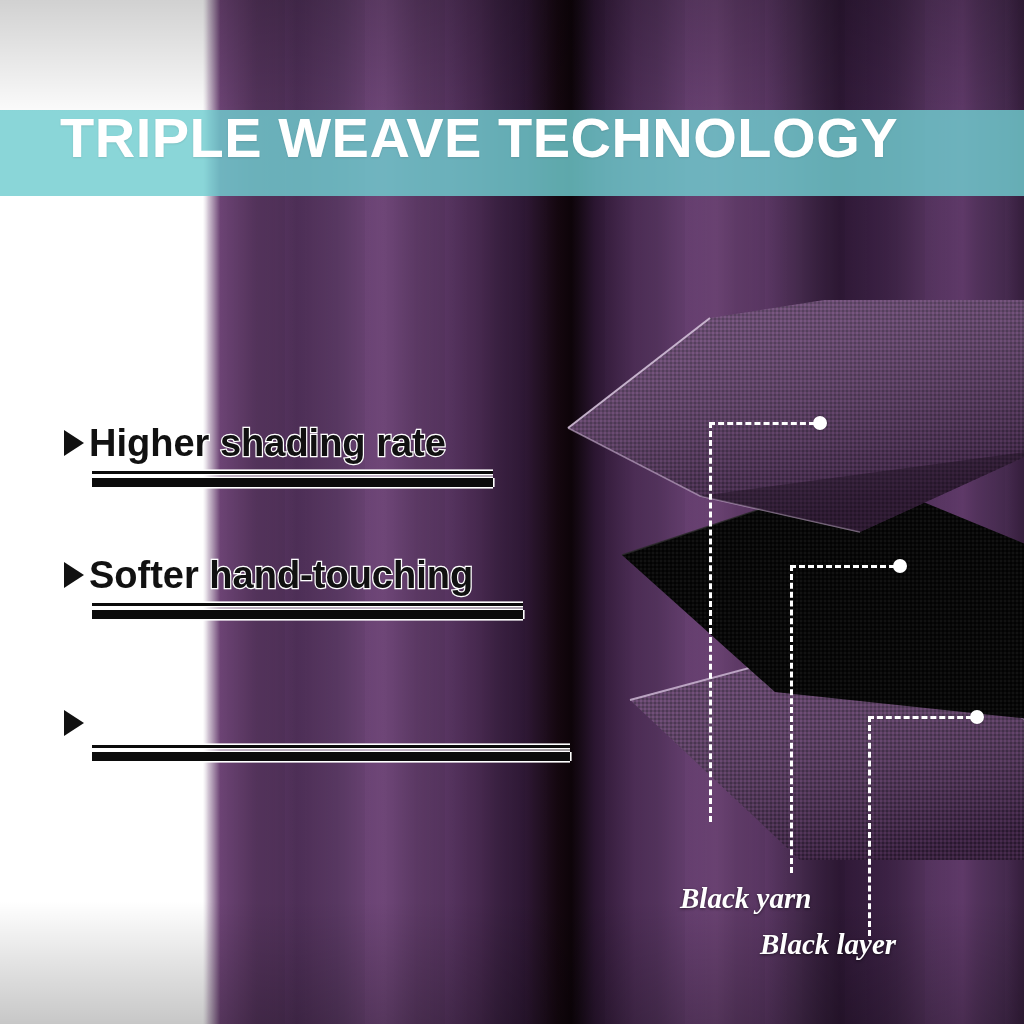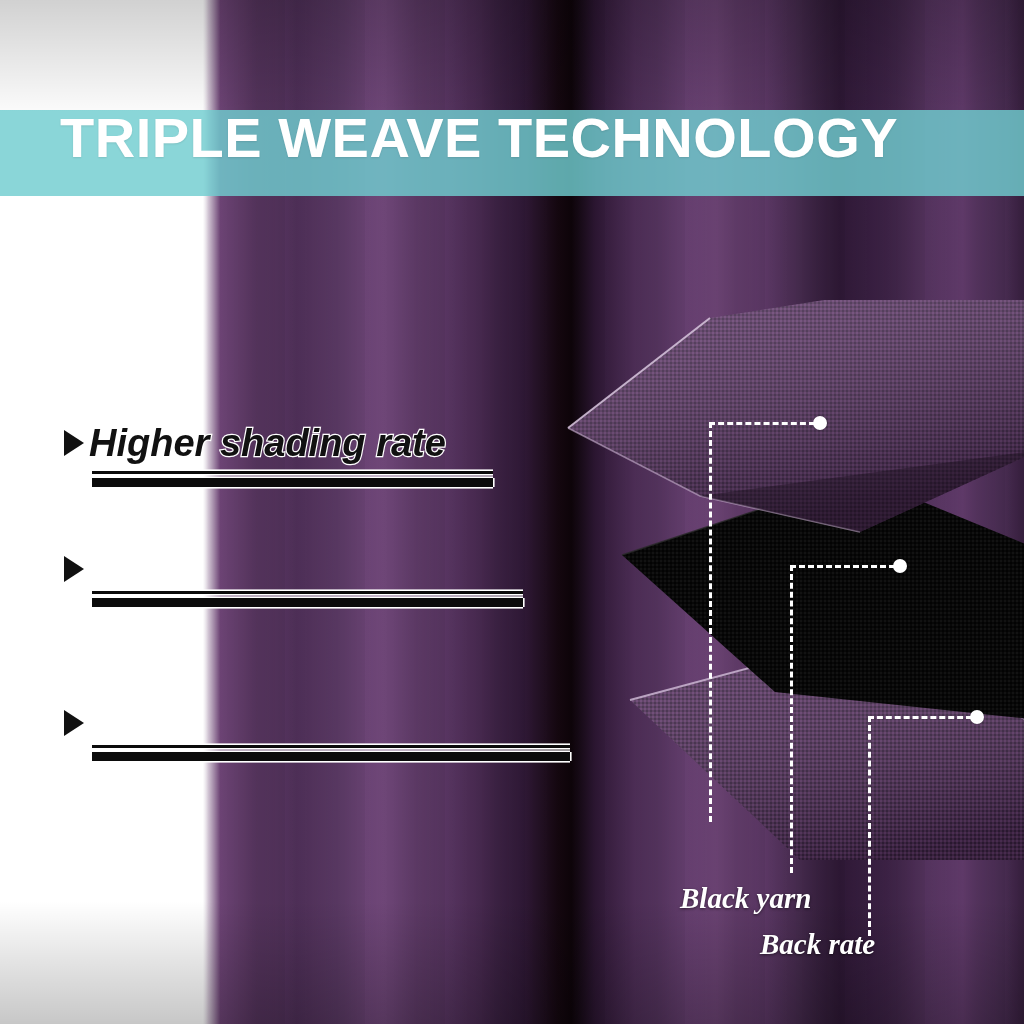--- a/index.html
+++ b/index.html
@@ -140,34 +140,35 @@
 <div id="stage">
 
   <div class="curtain"></div>
   <div class="folds"></div>
   <div class="vignette"></div>
 
   <div class="banner">
     <div class="banner-title">TRIPLE WEAVE TECHNOLOGY</div>
   </div>
 
-  <div class="feature" style="top:424px;font-style:italic;">
+  <div class="feature" style="top:424px;">
     <div class="feature-row">
       <div class="tri"></div>
       <div class="feature-text">Higher shading rate</div>
     </div>
     <div class="rules" style="width:401px;margin-left:28px;">
       <div class="rule-thin"></div>
       <div class="rule-thick"></div>
     </div>
   </div>
 
   <div class="feature" style="top:556px;">
     <div class="feature-row">
       <div class="tri"></div>
+      <div class="feature-text">Softer hand-touching</div>
     </div>
     <div class="rules" style="width:431px;margin-left:28px;">
       <div class="rule-thin"></div>
       <div class="rule-thick"></div>
     </div>
   </div>
 
   <div class="feature" style="top:710px;">
     <div class="feature-row">
       <div class="tri"></div>
@@ -235,15 +236,15 @@
     <div class="dot" style="left:333px;top:259px;"></div>
     <div class="lead-h" style="left:230px;top:265px;width:105px;"></div>
     <div class="lead-v" style="left:230px;top:265px;height:308px;"></div>
 
     <div class="dot" style="left:410px;top:410px;"></div>
     <div class="lead-h" style="left:308px;top:416px;width:104px;"></div>
     <div class="lead-v" style="left:308px;top:416px;height:220px;"></div>
   </div>
 
   <div class="layer-label" style="left:680px;top:882px;font-style:italic;">Black yarn</div>
-  <div class="layer-label" style="left:760px;top:928px;">Back rate</div>
+  <div class="layer-label" style="left:760px;top:928px;">Black layer</div>
 
 </div>
 
 </body></html>

